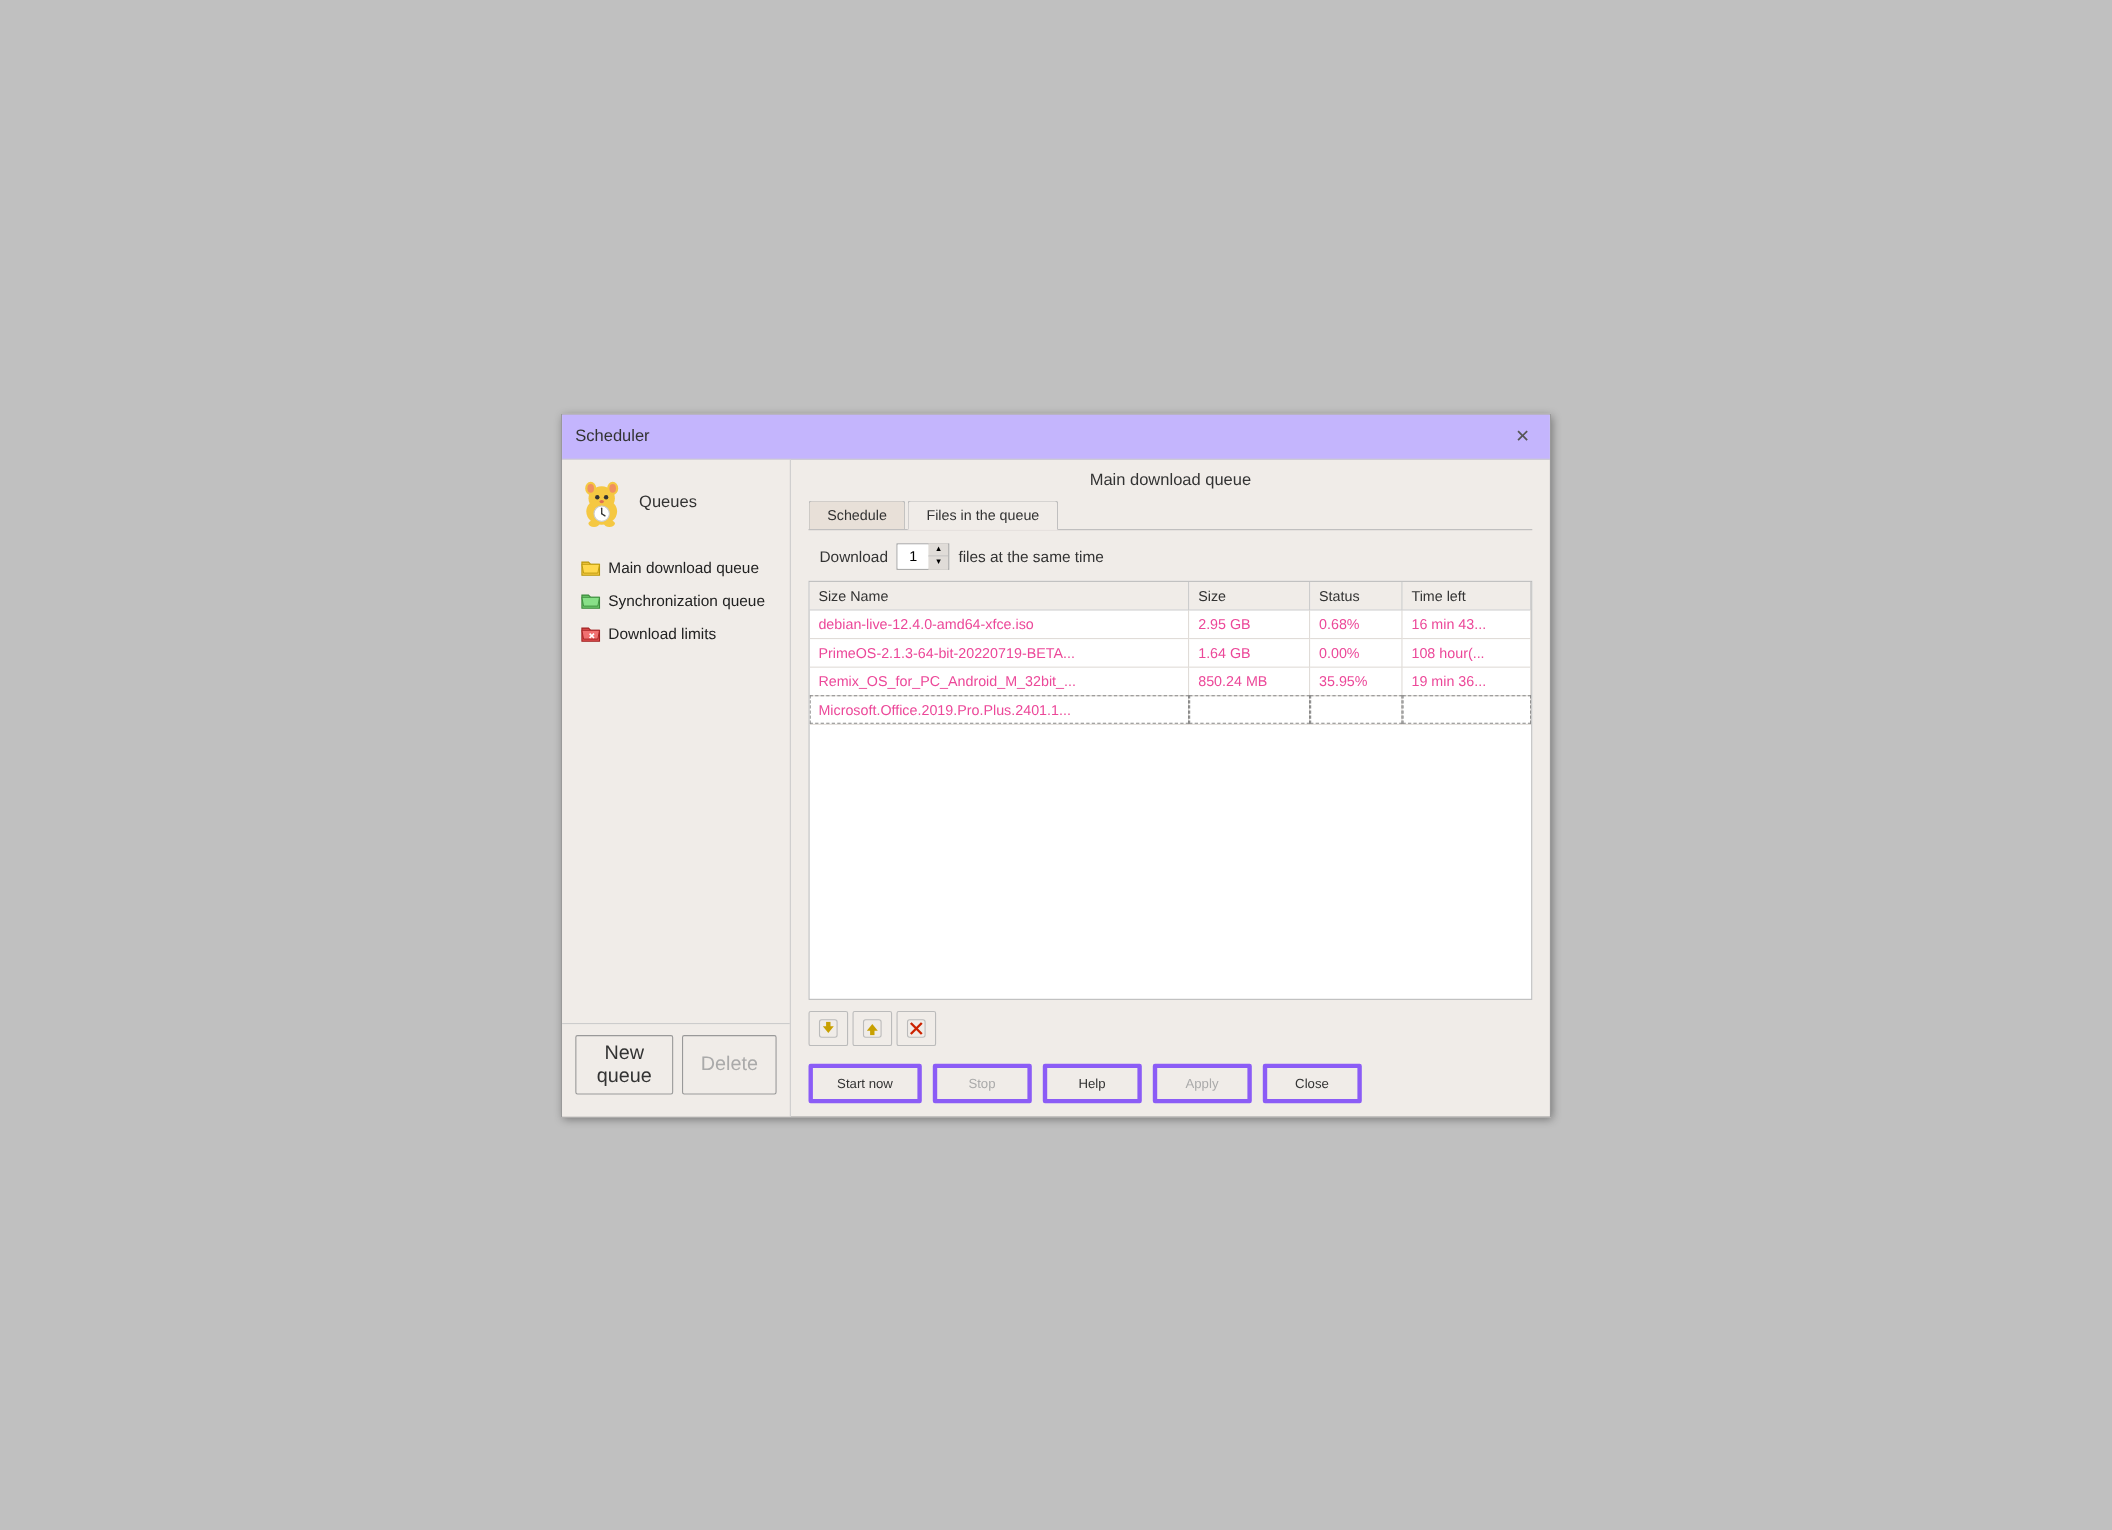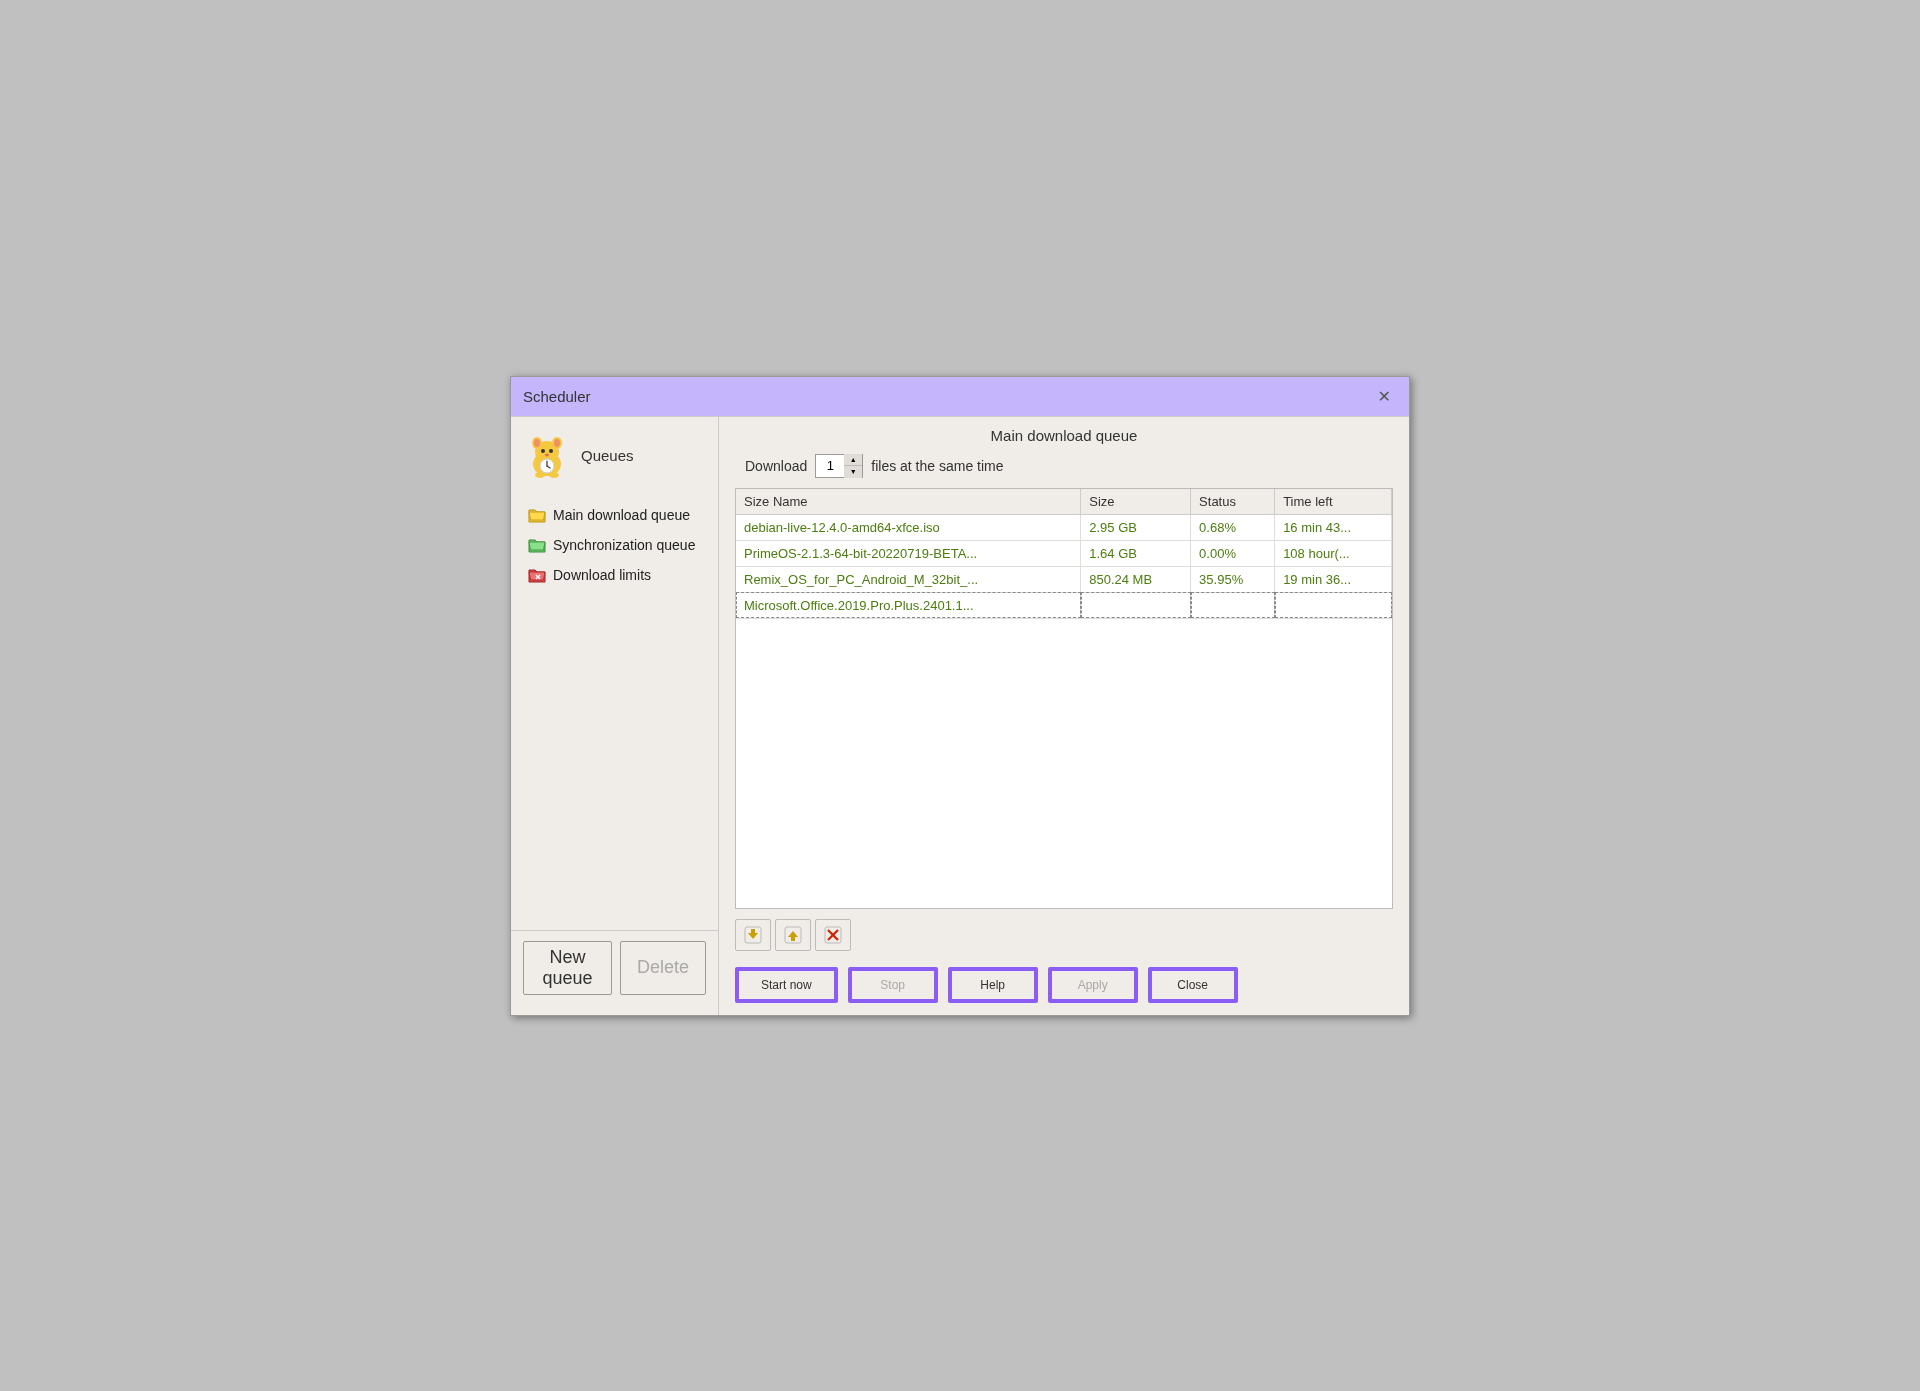--- a/index.html
+++ b/index.html
@@ -212,21 +212,21 @@
       padding: 5px 8px;
       text-align: left;
       font-weight: normal;
       color: #333;
       white-space: nowrap;
     }
     .file-table td {
       border-bottom: 1px solid #e0dcd8;
       border-right: 1px solid #e0dcd8;
       padding: 5px 8px;
-      color: #4d7c0f;
+      color: #ec4899;
       white-space: nowrap;
     }
     .file-table tr.selected-dashed td {
       outline: 1px dashed #888;
       outline-offset: -1px;
     }
     
     .queue-toolbar {
       display: flex;
       gap: 4px;
@@ -340,20 +340,24 @@
 
       <div class="sidebar-footer">
         <button class="btn">New queue</button>
         <button class="btn disabled" disabled="">Delete</button>
       </div>
     </div>
 
     <div class="right-panel">
       <div class="panel-title">Main download queue</div>
 
+      <div class="tabs">
+        <div class="tab">Schedule</div>
+        <div class="tab active">Files in the queue</div>
+      </div>
 
       <div class="download-control">
         <span class="download-label">Download</span>
         <div class="spinner-input-wrap">
           <input class="spinner-val" type="text" value="1" readonly="" style="">
           <div class="spinner-btns">
             <button class="spinner-up">▲</button>
             <button class="spinner-down">▼</button>
           </div>
         </div>

